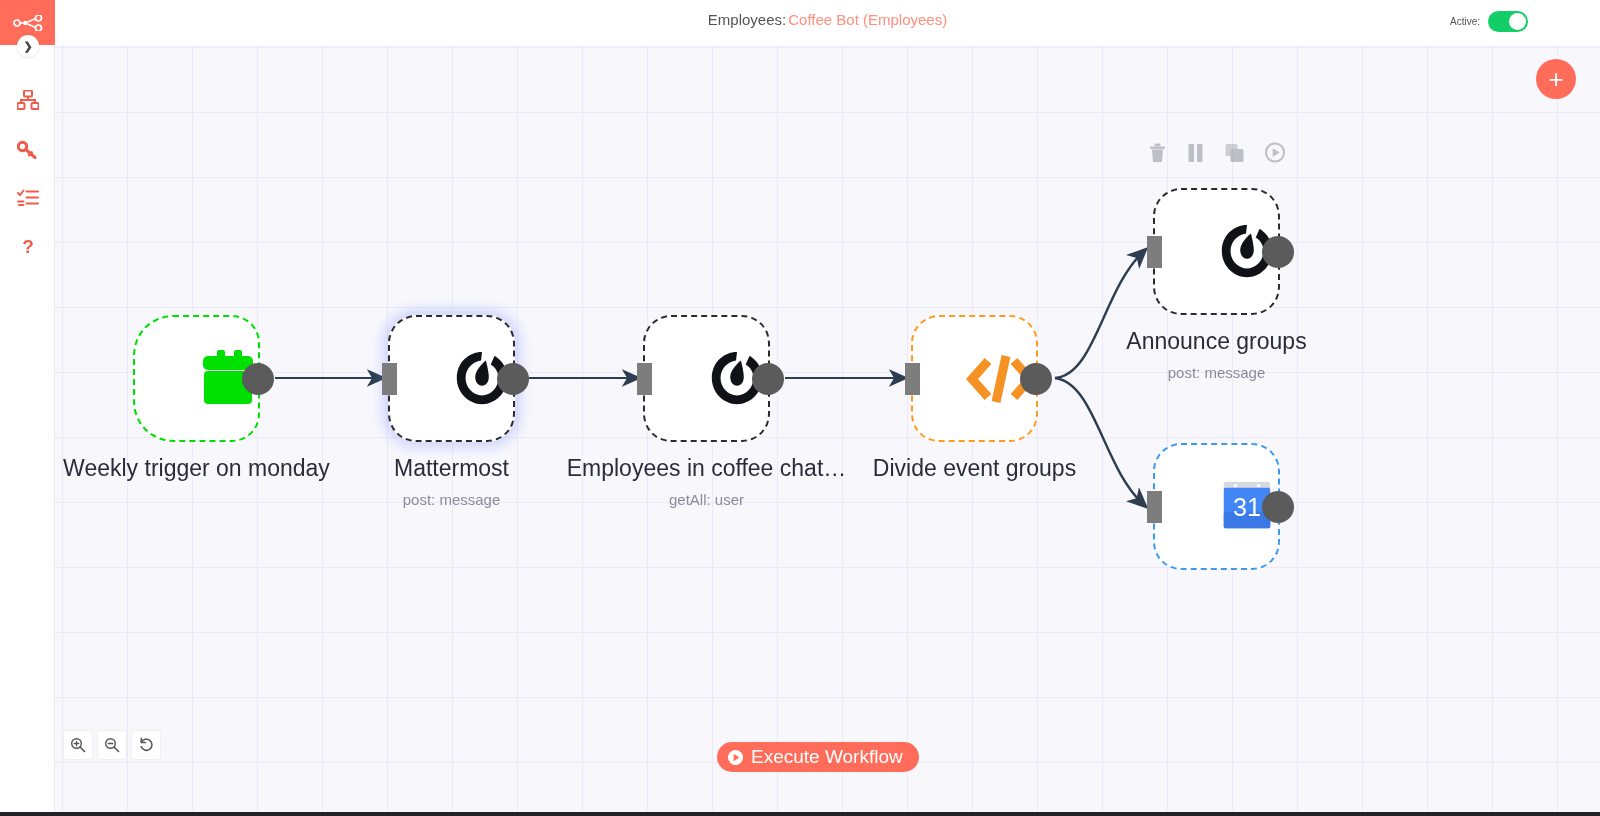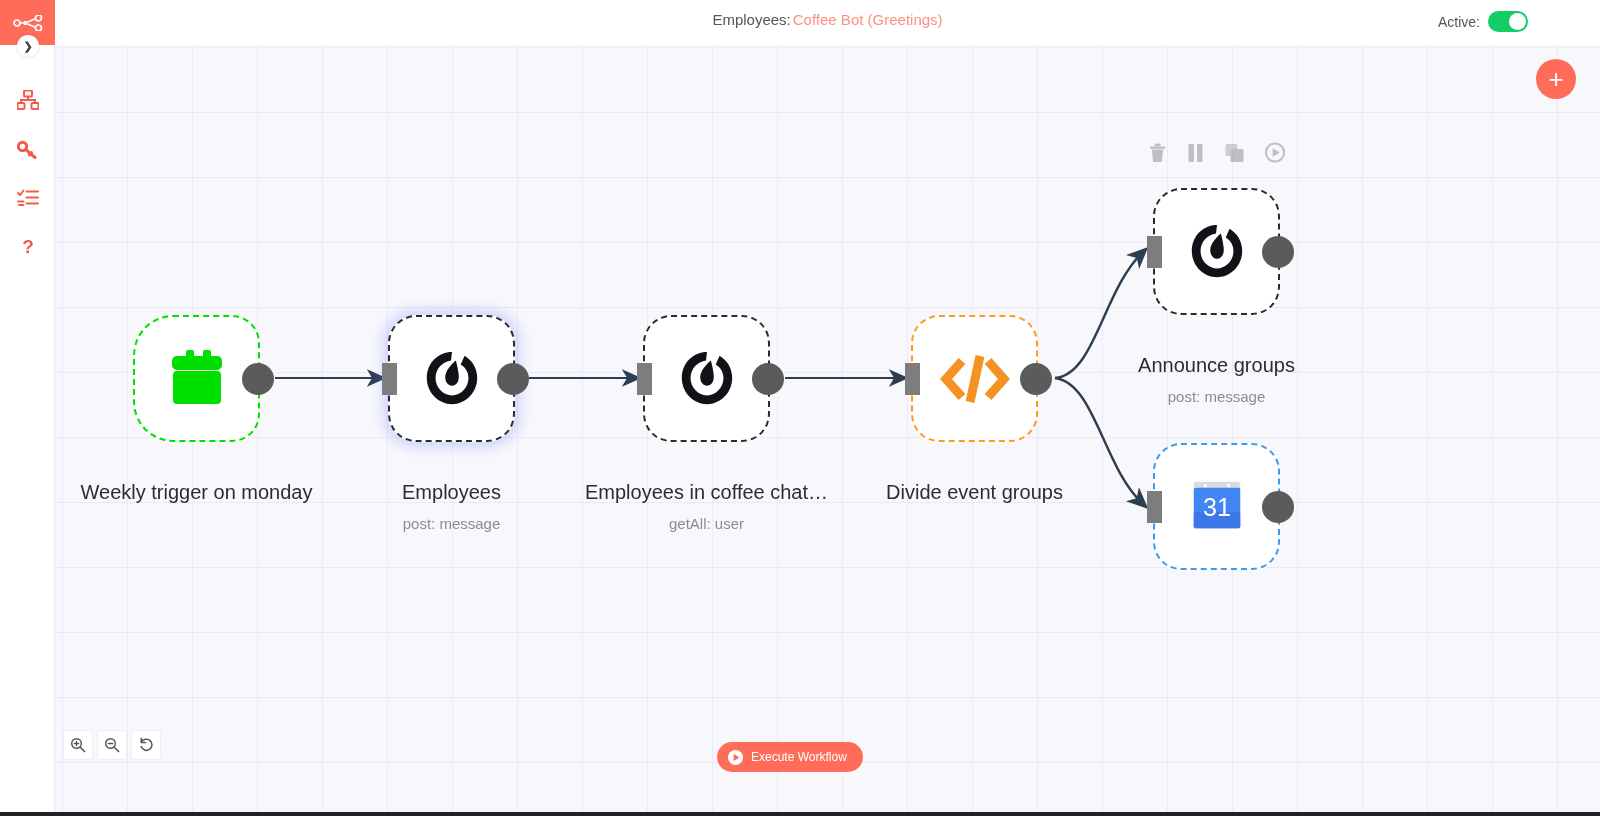--- a/index.html
+++ b/index.html
@@ -49,21 +49,21 @@
   .wf-title {
     position: absolute; left: 0; right: 0; top: 11px;
     text-align: center;
     font-size: 15px; color: #555;
     white-space: nowrap;
   }
   .wf-title .wf-name { color: #ff8f7e; margin-left: 2px; }
   .active-box {
     position: absolute; right: 72px; top: 11px;
     display: flex; align-items: center; gap: 8px;
-    font-size: 14px; color: #555;
+    font-size: 10px; color: #555;
   }
   .toggle {
     width: 40px; height: 21px; border-radius: 11px;
     background: #13ce66; position: relative;
   }
   .toggle .knob {
     position: absolute; top: 2px; right: 2px;
     width: 17px; height: 17px; border-radius: 50%;
     background: #fff;
   }
@@ -81,21 +81,21 @@
     overflow: hidden;
   }
   .edges { position: absolute; left: 0; top: 0; width: 1545px; height: 767px; }
 
   
   .node { position: absolute; }
   .node-box {
     width: 127px; height: 127px;
     border-radius: 28px;
     background: #ffffff;
-    display: flex; align-items: center; justify-content: center;
+    display: flex; align-items: center; justify-content: flex-end;
     position: relative;
   }
   .node-box.trigger { border-radius: 40px 28px 28px 40px; }
   .b-green  { border: 2px dashed #00e000; }
   .b-dark   { border: 2px dashed #2b2b2b; }
   .b-orange { border: 2px dashed #ff9a1f; }
   .b-blue   { border: 2px dashed #3b9bf0; }
   .glow { box-shadow: 0 0 14px 5px rgba(130,140,255,.35); }
 
   .port-in {
@@ -105,21 +105,21 @@
   .port-out {
     position: absolute; right: -16px; top: 50%; margin-top: -16px;
     width: 32px; height: 32px; border-radius: 50%; background: #5b5b5b;
   }
 
   .node-label {
     position: absolute; top: 140px; left: 50%;
     transform: translateX(-50%);
     text-align: center; white-space: nowrap;
   }
-  .node-title { font-size: 20px; color: #2b2b3a; line-height: 26px; margin-top: 24px; }
+  .node-title { font-size: 23px; color: #2b2b3a; line-height: 26px; }
   .node-sub   { font-size: 15px; color: #8a8a99; line-height: 22px; margin-top: 8px; }
 
   
   .node-toolbar {
     position: absolute; top: -46px; left: 50%; transform: translateX(-50%);
     display: flex; align-items: center; gap: 20px;
   }
   .node-toolbar .tb-ico { opacity: .45; display:block; }
 
   
@@ -137,21 +137,21 @@
   .zoom-btn {
     width: 30px; height: 30px; border-radius: 3px;
     background: #ffffff; border: 1px solid #eeeef3;
     display: flex; align-items: center; justify-content: center;
   }
   .exec-btn {
     position: absolute; left: 662px; bottom: 40px;
     height: 30px; padding: 0 16px 0 10px;
     border-radius: 16px; background: #ff6d5a; color: #fff;
     display: flex; align-items: center; gap: 7px;
-    font-size: 12px;
+    font-size: 19px;
     margin-top: 28px;
   }
   .taskbar {
     position: absolute; left: 0; bottom: 0;
     width: 1600px; height: 4px; background: #222226;
   }
 </style>
 </head>
 <body>
 
@@ -198,21 +198,21 @@
       <div class="sidebar-item">
         <svg width="16" height="22" viewBox="0 0 16 22">
           <text x="8" y="17" text-anchor="middle" font-family="Liberation Sans, sans-serif" font-size="19" font-weight="bold" fill="#f15c4a">?</text>
         </svg>
       </div>
     </div>
   </div>
 
   <div class="header">
     <div class="wf-title">
-      <span>Employees:</span><span class="wf-name">Coffee Bot (Greetings)</span>
+      <span>Employees:</span><span class="wf-name">Coffee Bot (Employees)</span>
     </div>
     <div class="active-box">
       <span>Active:</span>
       <div class="toggle">
           <div class="knob"></div>
         </div>
     </div>
   </div>
 
   <div class="canvas">
@@ -255,21 +255,21 @@
         <div class="port-in"></div>
         <svg width="62" height="62" viewBox="0 0 64 64">
           <path d="M32 4 C18 4 6 15 6 31 C6 46 18 58 32 58 C46 58 58 46 58 31 C58 21 53 13 45 8
                    L41 17 C46 20 49 25 49 31 C49 41 41 49 32 49 C23 49 15 41 15 31
                    C15 22 22 14 31 13 Z" fill="#111217"></path>
           <path d="M36 13 C36 13 39 24 39 30 C39 35 36 39 32 39 C28 39 25 35 25 30 C25 24 31 17 36 13 Z" fill="#111217"></path>
         </svg>
         <div class="port-out"></div>
       </div>
       <div class="node-label">
-        <div class="node-title">Employees</div>
+        <div class="node-title">Mattermost</div>
         <div class="node-sub">post: message</div>
       </div>
     </div>
 
     <div class="node" style="left:588px; top:270px;">
       <div class="node-box b-dark">
         <div class="port-in"></div>
         <svg width="62" height="62" viewBox="0 0 64 64">
           <path d="M32 4 C18 4 6 15 6 31 C6 46 18 58 32 58 C46 58 58 46 58 31 C58 21 53 13 45 8
                    L41 17 C46 20 49 25 49 31 C49 41 41 49 32 49 C23 49 15 41 15 31

